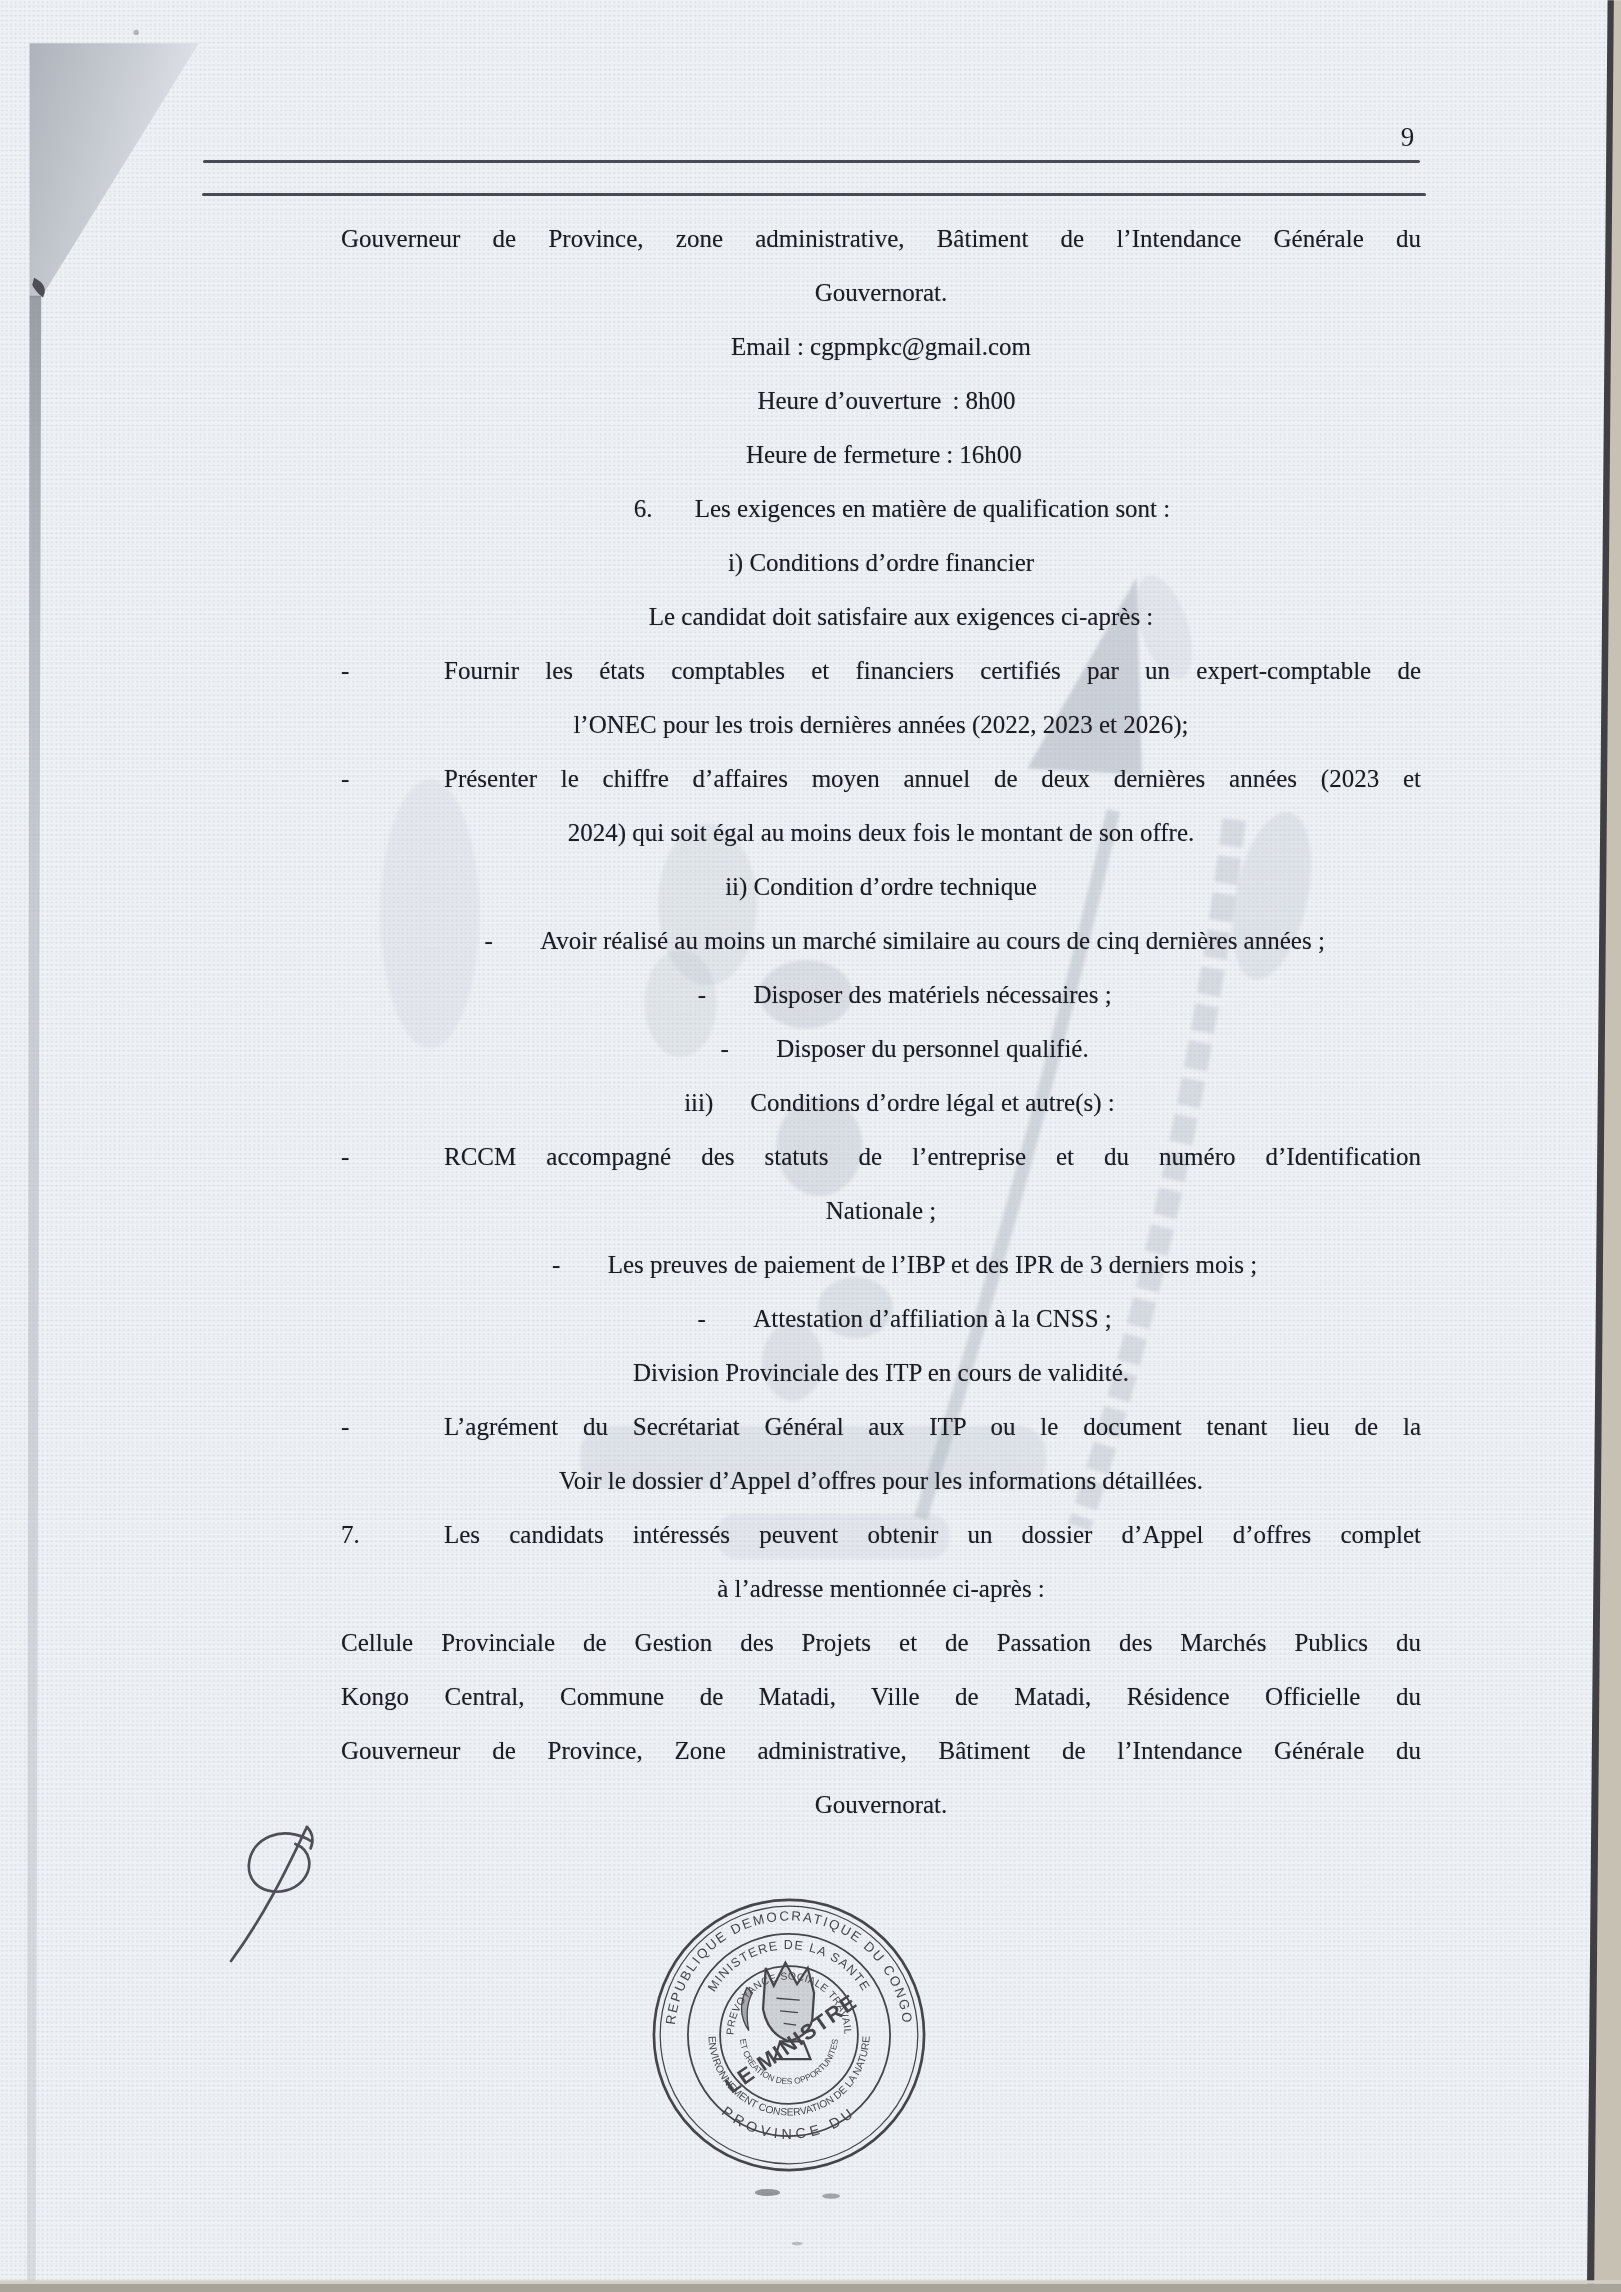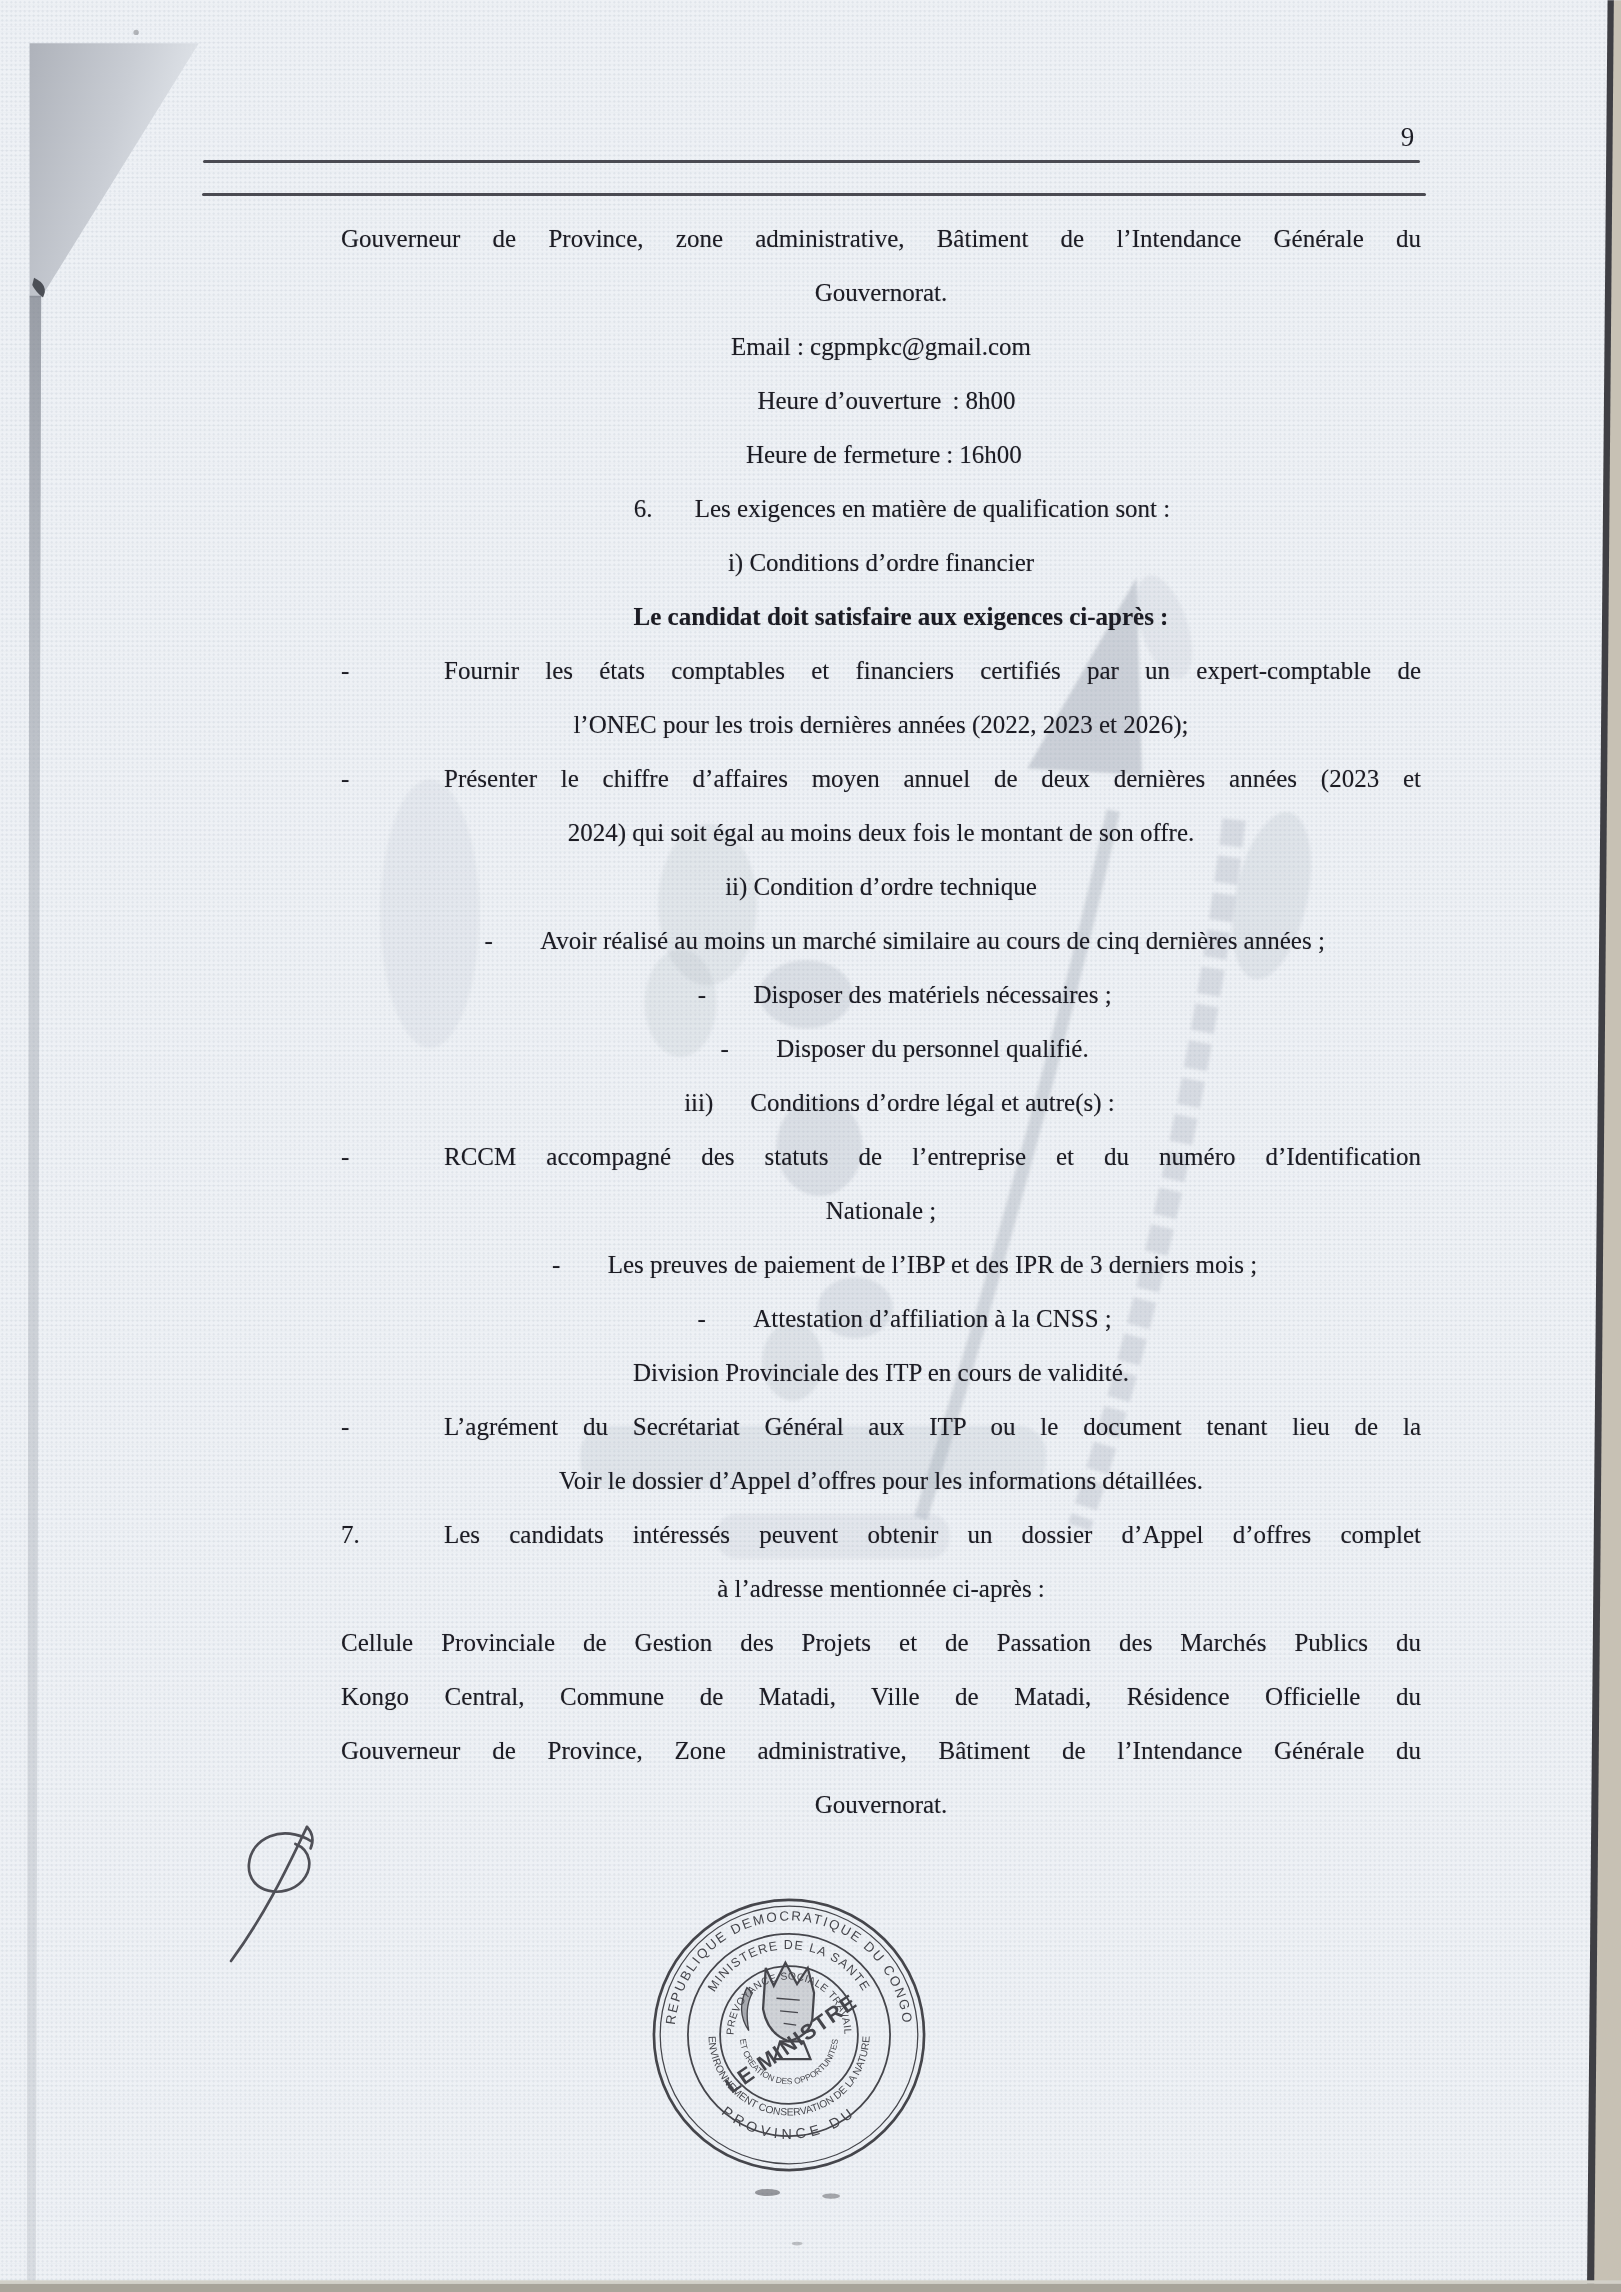--- a/index.html
+++ b/index.html
@@ -59,21 +59,21 @@
   <div class="rule r2"></div>
 
   <div class="textcol">
       <div class="line j">Gouverneur de Province, zone administrative, Bâtiment de l’Intendance Générale du</div>
       <div class="line">Gouvernorat.</div>
       <div class="line">Email : cgpmpkc@gmail.com</div>
       <div class="line"><span style="display: inline-block; width: 206px;">Heure d’ouverture</span><span>: 8h00</span></div>
       <div class="line"><span style="display: inline-block; width: 206px;">Heure de fermeture</span><span>: 16h00</span></div>
       <div class="line"><span class="marker">6.</span>Les exigences en matière de qualification sont :</div>
       <div class="line">i) Conditions d’ordre financier</div>
-      <div class="line" style="padding-left: 40px; font-weight: bold;">Le candidat doit satisfaire aux exigences ci-après :</div>
+      <div class="line" style="padding-left: 40px;">Le candidat doit satisfaire aux exigences ci-après :</div>
       <div class="line j"><span class="marker">-</span>Fournir les états comptables et financiers certifiés par un expert-comptable de</div>
       <div class="line">l’ONEC pour les trois dernières années (2022, 2023 et 2026);</div>
       <div class="line j"><span class="marker">-</span>Présenter le chiffre d’affaires moyen annuel de deux dernières années (2023 et</div>
       <div class="line">2024) qui soit égal au moins deux fois le montant de son offre.</div>
       <div class="line">ii) Condition d’ordre technique</div>
       <div class="line"><span class="marker">-</span>Avoir réalisé au moins un marché similaire au cours de cinq dernières années ;</div>
       <div class="line"><span class="marker">-</span>Disposer des matériels nécessaires ;</div>
       <div class="line"><span class="marker">-</span>Disposer du personnel qualifié.</div>
       <div class="line"><span class="marker">iii)</span>Conditions d’ordre légal et autre(s) :</div>
       <div class="line j"><span class="marker">-</span>RCCM accompagné des statuts de l’entreprise et du numéro d’Identification</div>

